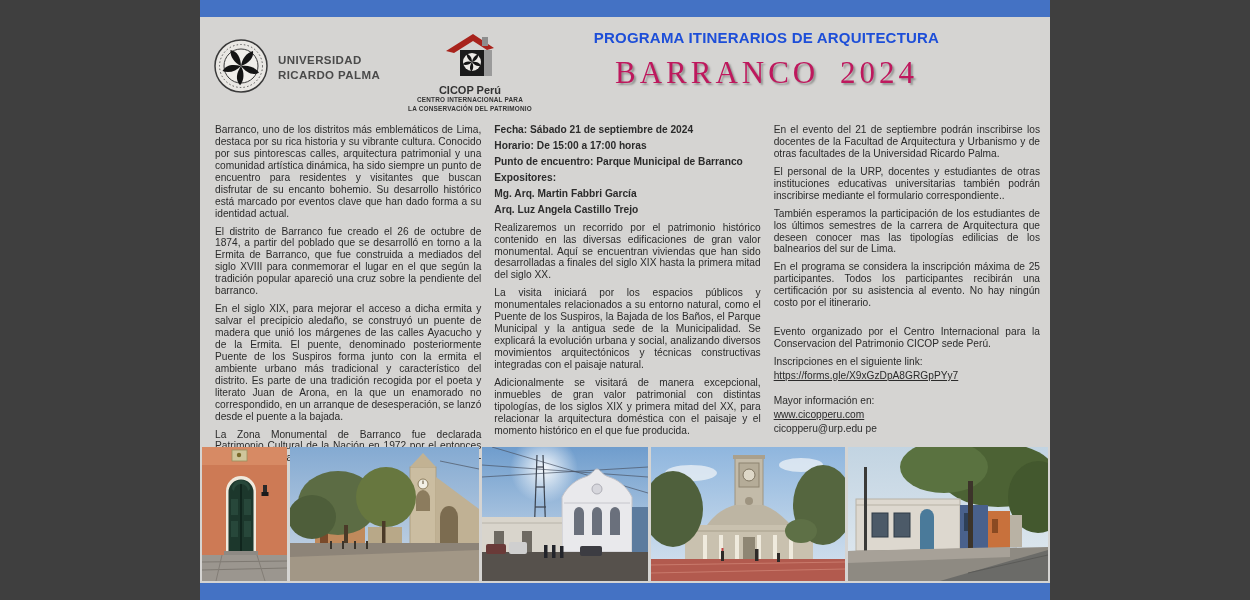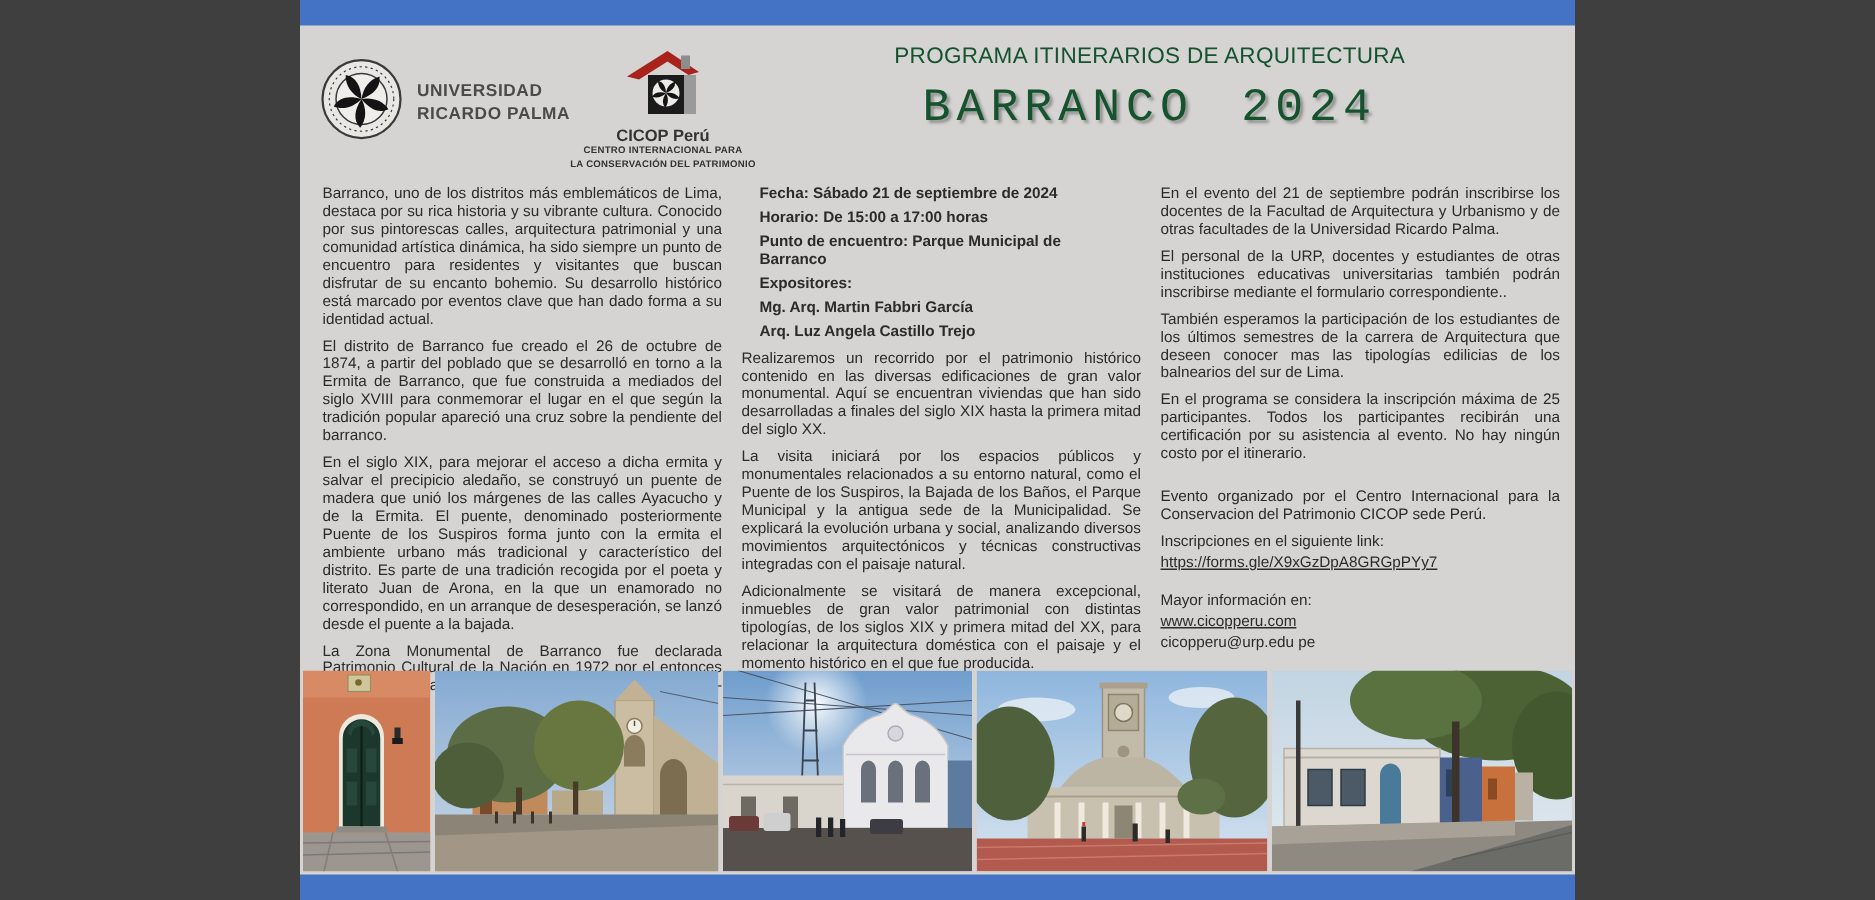--- a/index.html
+++ b/index.html
@@ -14,41 +14,41 @@
     background:#d5d4d2;
   }
   .topbar,.bottombar{
     position:absolute;left:0;right:0;height:17px;background:#4472c4;
   }
   .topbar{top:0;}
   .bottombar{top:583px;}
 
   
   .header{position:absolute;top:17px;left:0;right:0;height:106px;}
-  .logos{position:absolute;left:13px;top:20px;display:flex;gap:0;align-items:flex-start;}
+  .logos{position:absolute;left:13px;top:20px;display:flex;gap:28px;align-items:flex-start;}
   .urp{display:flex;gap:9px;align-items:center;}
   .urp-text{color:#4a4a4a;font-size:11.5px;font-weight:bold;letter-spacing:.4px;line-height:1.3;}
   .cicop{display:flex;flex-direction:column;align-items:center;margin-top:-6px;}
   .cicop-name{font-size:11px;font-weight:bold;color:#333;margin-top:1px;}
   .cicop-sub{font-size:6.4px;font-weight:bold;color:#333;text-align:center;line-height:1.4;letter-spacing:.2px;}
 
   .titleblock{position:absolute;left:295px;right:12px;top:12px;text-align:center;}
-  .program-title{color:#14532d;font-weight:normal;font-size:15px;letter-spacing:.2px;}
+  .program-title{color:#1d4ed8;font-weight:bold;font-size:15px;letter-spacing:.2px;}
   .main-title{
-    margin-top:9px;color:#14532d;
-    font-family:Liberation Mono, monospace;
+    margin-top:9px;color:#be185d;
+    font-family:Liberation Serif, serif;
     font-size:31px;letter-spacing:4px;word-spacing:9px;
     text-shadow:2px 2px 2px rgba(90,90,90,.55);
   }
 
   
   .columns{position:absolute;top:124px;left:15px;width:825px;height:320px;display:flex;gap:13px;}
   .col{flex:1;font-size:10.2px;color:#2b2b2b;text-align:justify;line-height:1.17;}
   .col p{margin:0 0 6px;}
-  .detail-line{font-weight:bold;margin:0 12px 4px;text-align:left;}
+  .detail-line{font-weight:bold;margin:0 0 4px;text-align:left;}
   .detail-gap{height:2px;}
   .link{text-decoration:underline;color:#2b2b2b;cursor:pointer;}
   .plain{margin:0 0 2px;text-align:left;}
   .spacer{height:11px;}
 
   
   .photos{position:absolute;left:2px;top:447px;height:134px;display:flex;gap:3px;}
   .photo{height:134px;overflow:hidden;}
   .photo svg{display:block;}
 </style>

